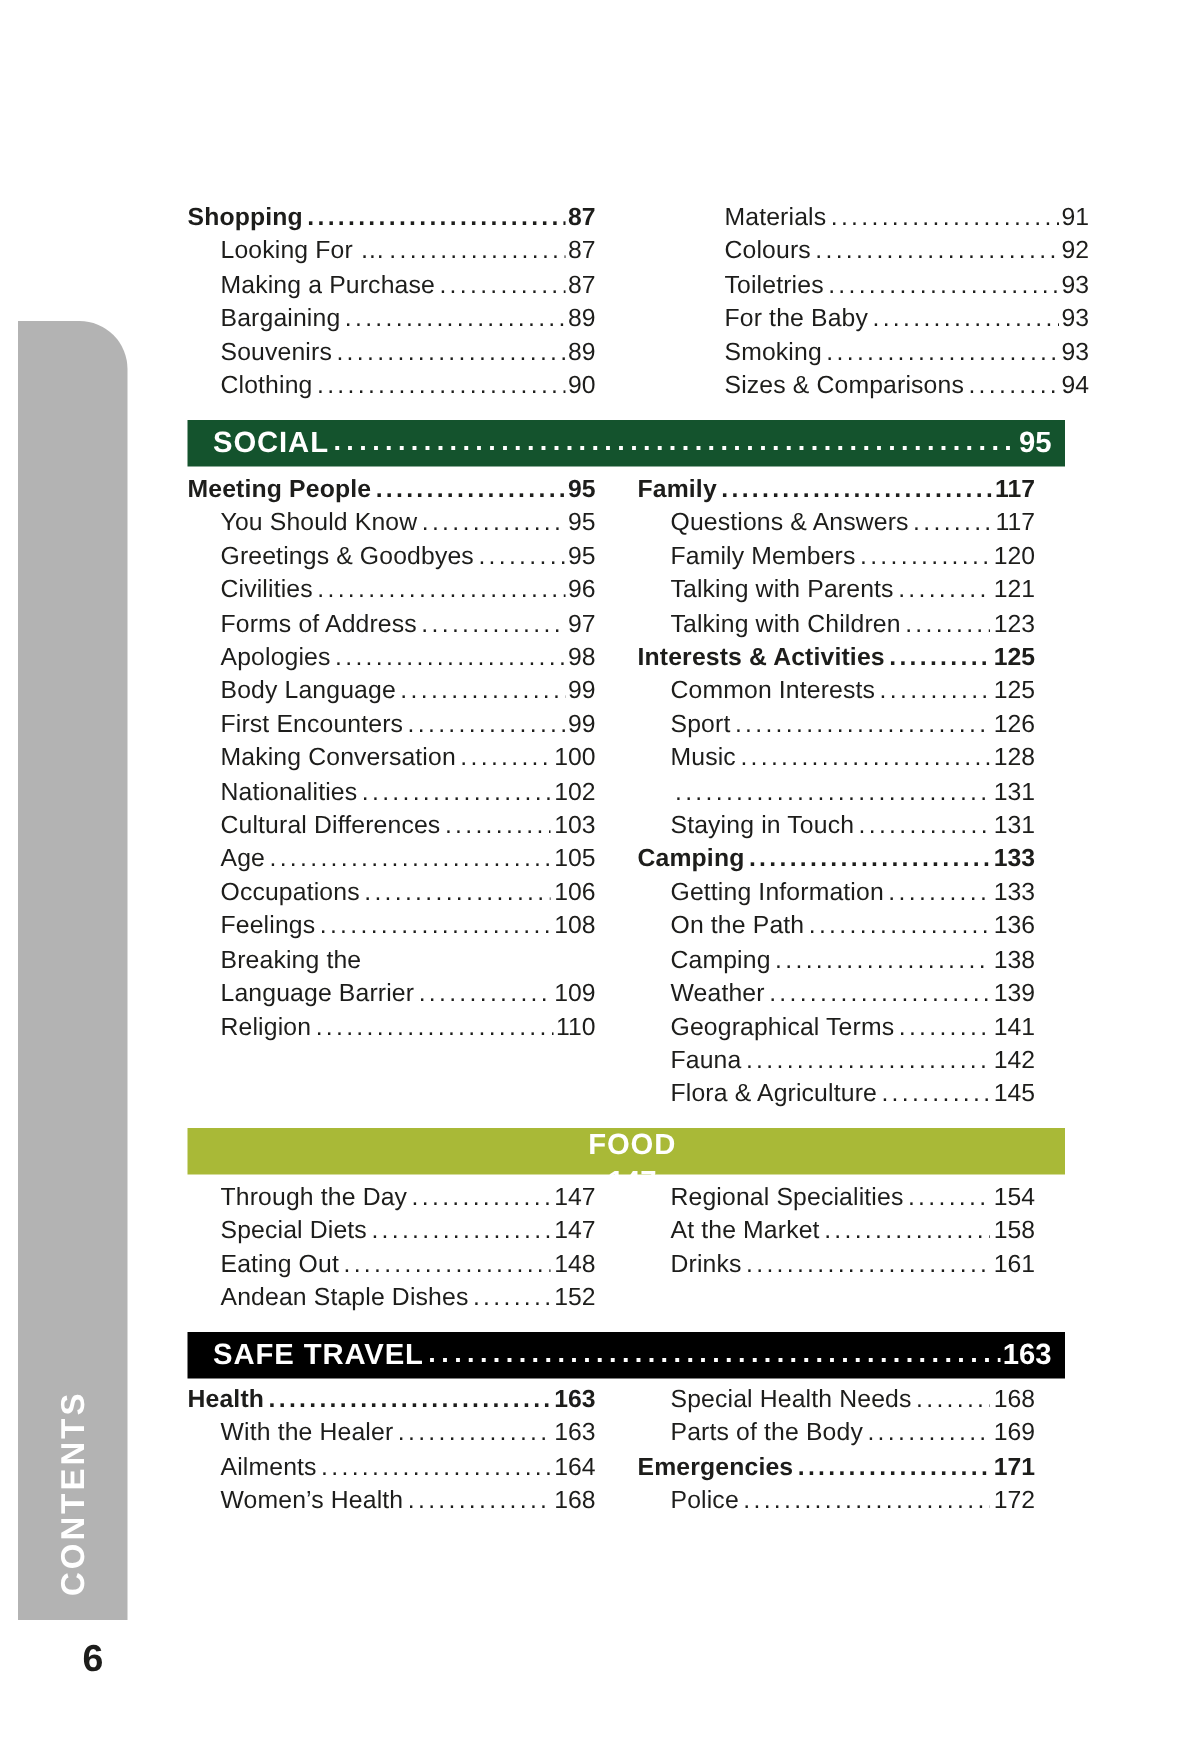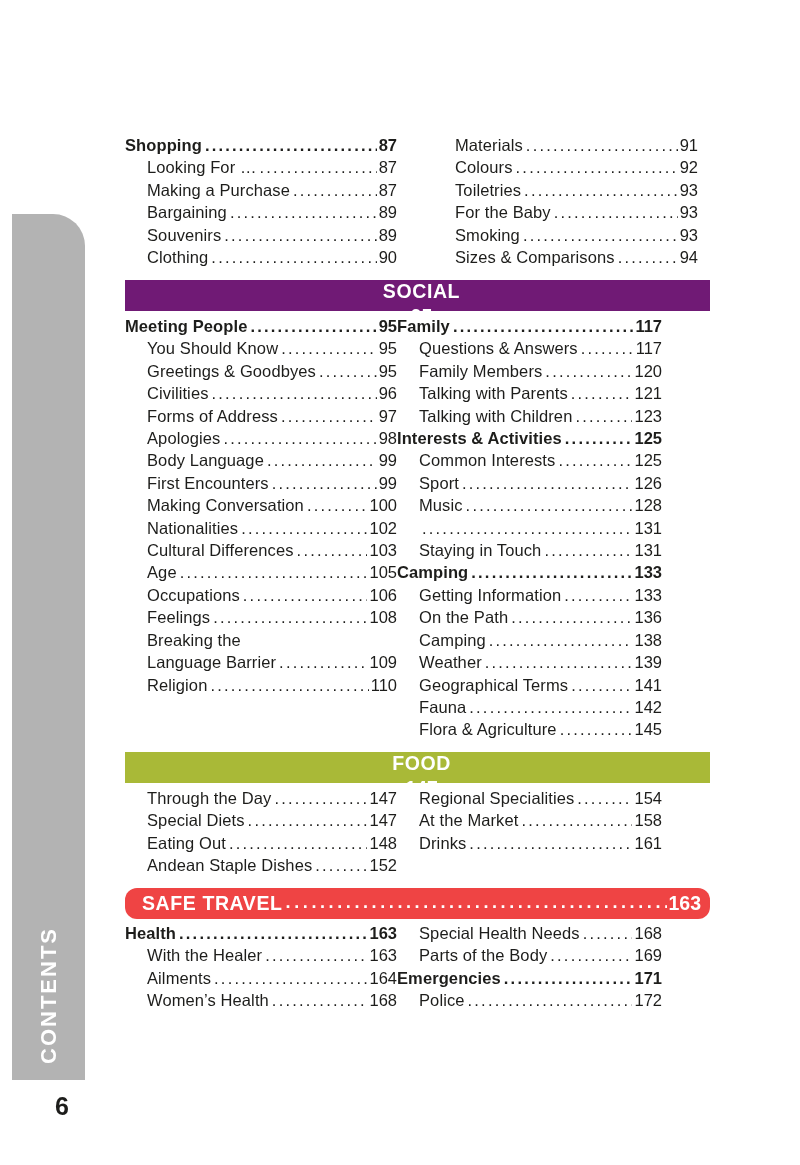--- a/index.html
+++ b/index.html
@@ -34,21 +34,21 @@
   .folio {
     position:absolute; left:55px; top:1092px;
     font-size:25px; font-weight:bold; color:#1d1d1b;
   }
 
   
   .content { position:absolute; left:125px; top:0; width:585px; height:1165px; }
   .block { position:absolute; left:0; width:585px; display:flex; }
   .col { box-sizing:border-box; }
   .col-left  { width:272px; }
-  .col-right { width:265px; }
+  .col-right { width:265px; margin-left:28px; }
 
   .row {
     display:flex; align-items:baseline;
     font-size:16.5px; line-height:22.4px;
     white-space:nowrap;
   }
   .row.head { font-weight:bold; }
   .row.sub  { padding-left:22px; }
   .row .lbl { flex:0 0 auto; letter-spacing:0.1px; }
   .row .dots {
@@ -159,21 +159,21 @@
             <span class="pg">93</span>
           </div>
           <div class="row sub">
             <span class="lbl">Sizes &amp; Comparisons</span>
             <span class="dots">..........................................................................................</span>
             <span class="pg">94</span>
           </div>
         </div>
     </div>
 
-    <div class="bar" id="bar-0" style="background: #701a75; flex-direction: column;">
+    <div class="bar" id="bar-0" style="background: #14532d;">
       <span class="bar-title">SOCIAL</span>
       <span class="bar-dots">........................................................................................................................</span>
       <span class="bar-page">95</span>
     </div>
     <div class="block" id="block-0">
       <div class="col col-left">
           <div class="row head">
             <span class="lbl">Meeting People</span>
             <span class="dots">..........................................................................................</span>
             <span class="pg">95</span>
@@ -395,21 +395,21 @@
             <span class="pg">158</span>
           </div>
           <div class="row sub">
             <span class="lbl">Drinks</span>
             <span class="dots">..........................................................................................</span>
             <span class="pg">161</span>
           </div>
         </div>
     </div>
 
-    <div class="bar" id="bar-2" style="background: #ef4444; border-radius: 12px;">
+    <div class="bar" id="bar-2" style="background: #000000;">
       <span class="bar-title">SAFE TRAVEL</span>
       <span class="bar-dots">........................................................................................................................</span>
       <span class="bar-page">163</span>
     </div>
     <div class="block" id="block-2">
       <div class="col col-left">
           <div class="row head">
             <span class="lbl">Health</span>
             <span class="dots">..........................................................................................</span>
             <span class="pg">163</span>

